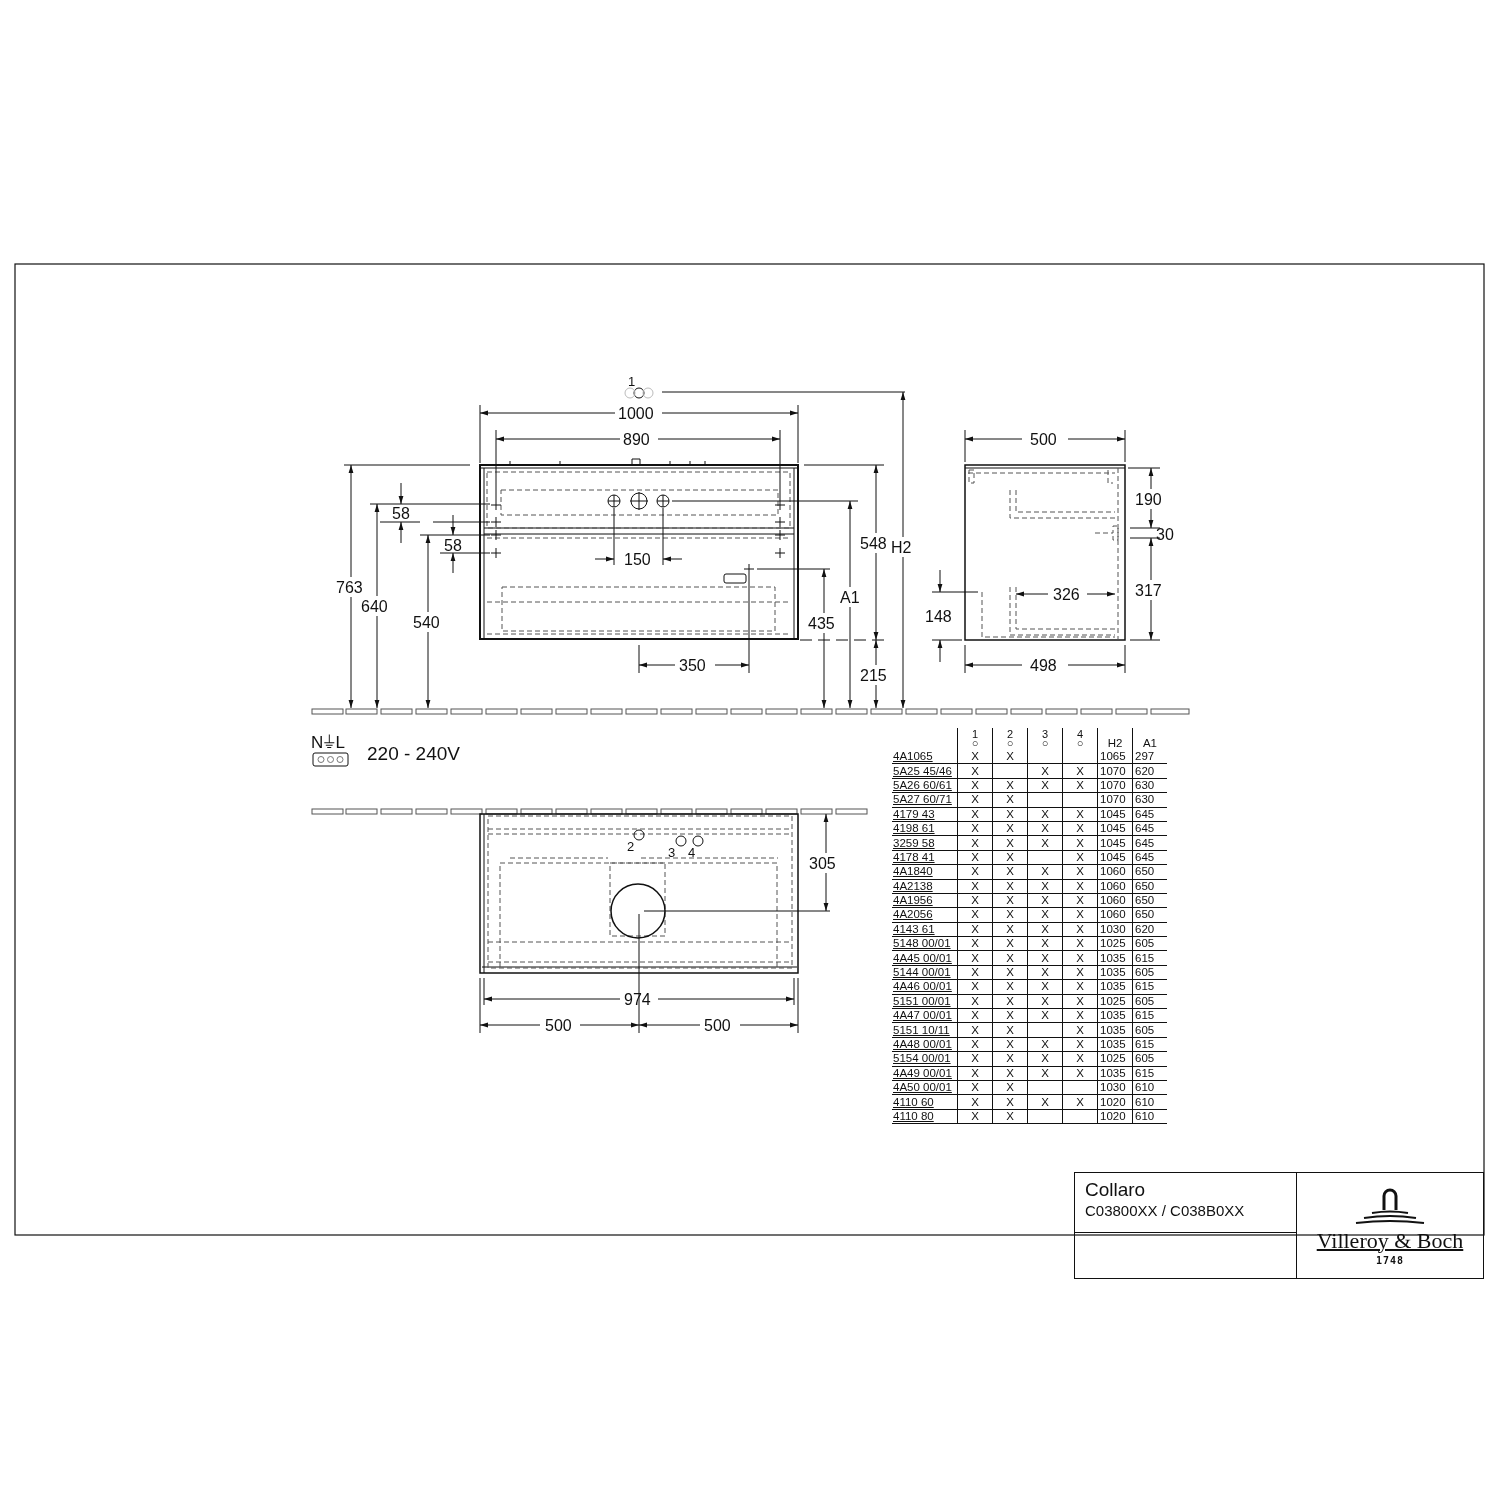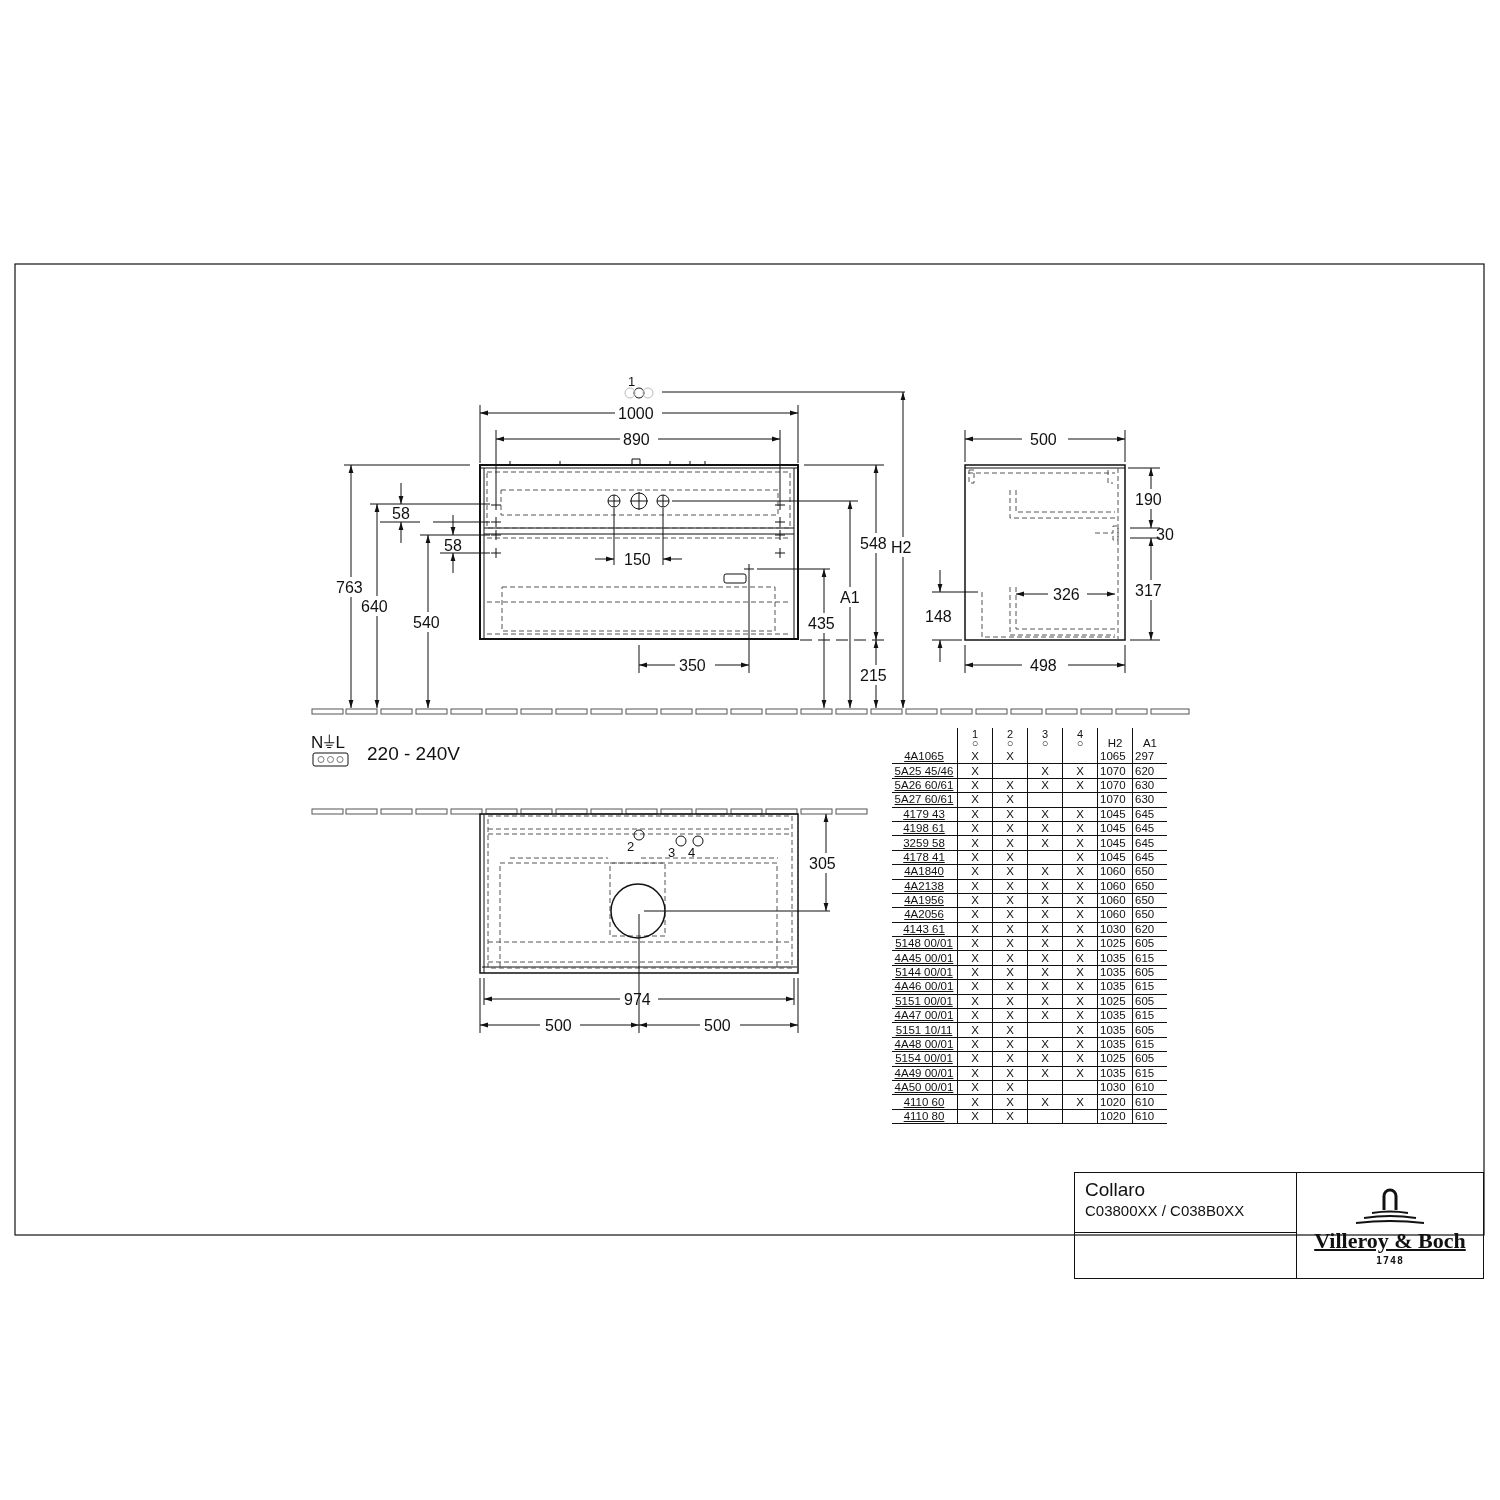--- a/index.html
+++ b/index.html
@@ -9,39 +9,39 @@
   .dimtxt { font-family: "Liberation Sans", sans-serif; font-size: 16px; fill: #111; }
   .ln { stroke: #111; stroke-width: 1; fill: none; }
   .thick { stroke: #111; stroke-width: 2; fill: none; }
   .dash { stroke: #555; stroke-width: 1; fill: none; stroke-dasharray: 5 3; }
   .ground { stroke: #555; stroke-width: 1; fill: #fff; }
 
   #spec-table { position: absolute; left: 892px; top: 728px; border-collapse: collapse;
                 font-family: "Liberation Sans", sans-serif; font-size: 11.5px; line-height: 13px; }
   #spec-table th, #spec-table td { padding: 0 2px; height: 13.4px; white-space: nowrap; }
   #spec-table th { font-weight: normal; text-align: center; vertical-align: bottom; height: 22px; }
-  #spec-table td.code { text-decoration: underline; width: 62px; text-align: center; padding-left: 1px; }
+  #spec-table td.code { text-decoration: underline; width: 62px; text-align: left; padding-left: 1px; }
   #spec-table td.mark { width: 30px; text-align: center; border-left: 1px solid #111; }
   #spec-table td.num { width: 30px; text-align: left; border-left: 1px solid #111; border-bottom: 1px solid #111; }
   #spec-table th.mark { border-left: 1px solid #111; }
   #spec-table th.num { border-left: 1px solid #111; }
   #spec-table tr.row td.code, #spec-table tr.row td.mark { border-bottom: 1px solid #111; }
   .conn-head { display: inline-block; line-height: 9px; font-size: 11px; }
 
   #title-block { position: absolute; left: 1074px; top: 1172px; width: 410px; height: 107px;
                  border: 1.5px solid #111; box-sizing: border-box; display: flex; }
   #tb-left { width: 221px; border-right: 1.5px solid #111; display: flex; flex-direction: column; }
   #tb-name { height: 60px; border-bottom: 1.5px solid #111; padding: 6px 10px; box-sizing: border-box; }
   #tb-product { font-size: 19px; line-height: 22px; }
   #tb-code { font-size: 15px; line-height: 20px; }
   #tb-bottom { flex: 1; display: flex; }
   #tb-version { flex: 1; font-size: 16px; display: flex; align-items: center; padding-left: 10px; border-right: 1.5px solid #111; }
   #tb-scale { width: 50px; font-size: 16px; display: flex; align-items: center; justify-content: center; }
   #tb-logo { flex: 1; display: flex; flex-direction: column; align-items: center; justify-content: center; }
-  #brand-name { font-family: "Liberation Serif", serif; font-weight: bold; font-size: 22px; text-decoration: underline; text-decoration-thickness: 1.5px; }
+  #brand-name { font-family: "Liberation Serif", serif; font-weight: normal; font-size: 22px; text-decoration: underline; text-decoration-thickness: 1.5px; }
   #brand-year { font-family: "DejaVu Sans Mono", monospace; font-weight: bold; font-size: 10px; letter-spacing: 1px; margin-top: 1px; }
 </style>
 </head>
 <body>
 
 <svg id="drawing" width="1500" height="1500" viewBox="0 0 1500 1500">
   <defs>
     <marker id="arr" viewBox="0 0 10 10" refX="10" refY="5" markerWidth="8" markerHeight="8" orient="auto-start-reverse">
       <path d="M0,2 L10,5 L0,8 z" fill="#111"></path>
     </marker>
@@ -343,21 +343,21 @@
       <tr class="row">
         <td class="code">5A26 60/61</td>
         <td class="mark">X</td>
         <td class="mark">X</td>
         <td class="mark">X</td>
         <td class="mark">X</td>
         <td class="num">1070</td>
         <td class="num">630</td>
       </tr>
       <tr class="row">
-        <td class="code">5A27 60/61</td>
+        <td class="code">5A27 60/71</td>
         <td class="mark">X</td>
         <td class="mark">X</td>
         <td class="mark"></td>
         <td class="mark"></td>
         <td class="num">1070</td>
         <td class="num">630</td>
       </tr>
       <tr class="row">
         <td class="code">4179 43</td>
         <td class="mark">X</td>

